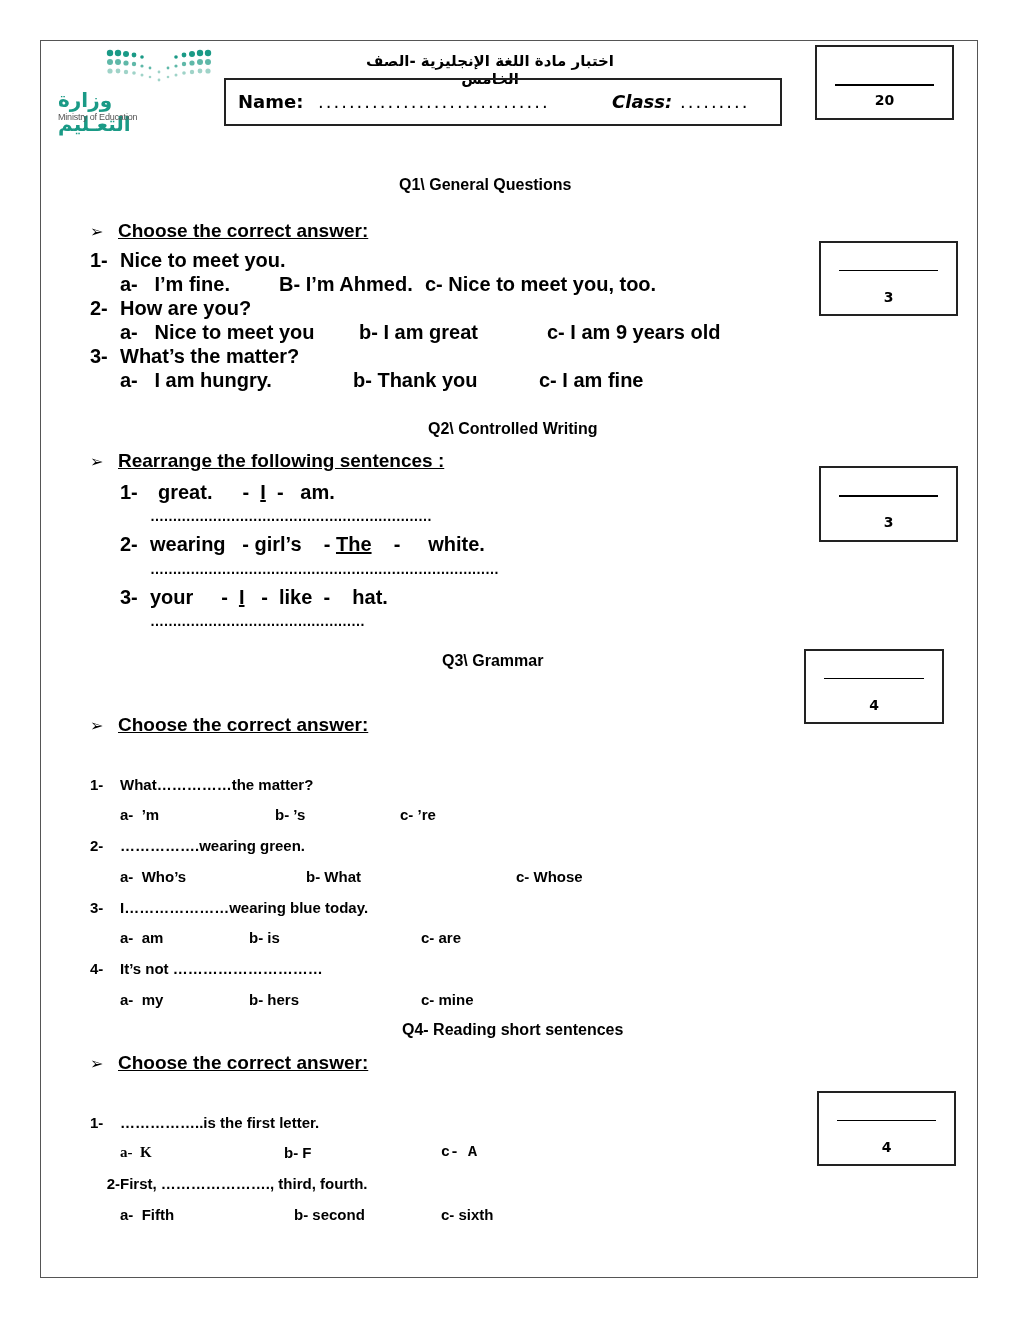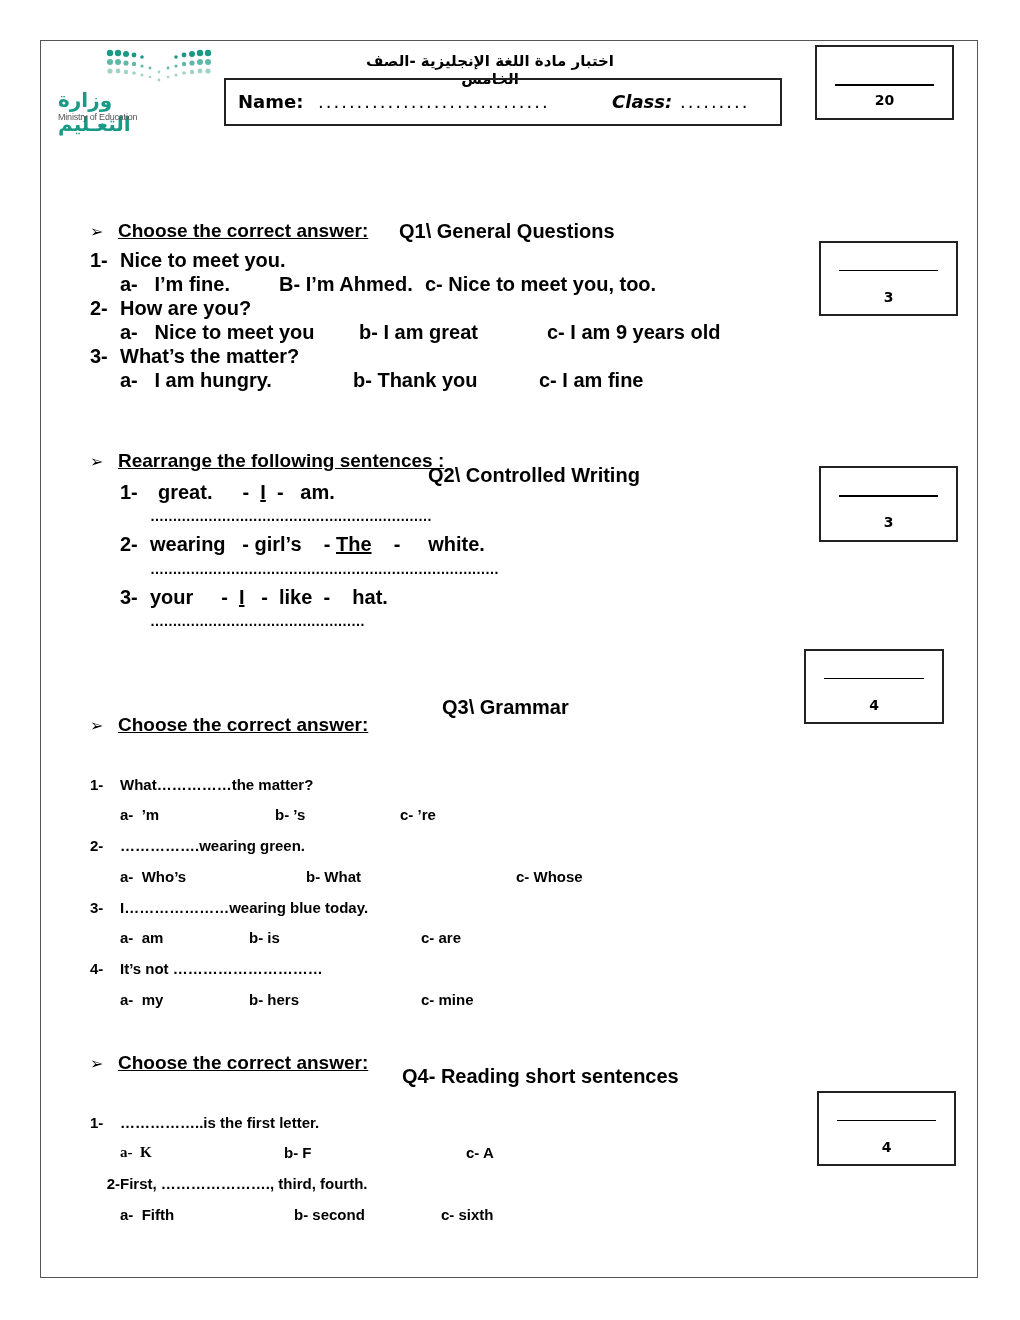--- a/index.html
+++ b/index.html
@@ -16,21 +16,21 @@
   .name-box { position:absolute; left:224px; top:78px; width:558px; height:48px; border:2px solid #222; box-sizing:border-box; }
   .name-label { position:absolute; left:12px; top:11px; font-size:18px; font-weight:bold; font-family:"DejaVu Sans", sans-serif; }
   .name-dots { position:absolute; left:92px; top:11px; font-size:18px; letter-spacing:2px; font-family:"DejaVu Sans", sans-serif; }
   .class-label { position:absolute; left:386px; top:11px; font-size:18px; font-weight:bold; font-style:italic; font-family:"DejaVu Sans", sans-serif; }
   .class-dots { position:absolute; left:454px; top:11px; font-size:18px; letter-spacing:2px; font-family:"DejaVu Sans", sans-serif; }
 
   .score { position:absolute; border:2px solid #222; box-sizing:border-box; background:#fff; }
   .score .line { position:absolute; left:18px; right:18px; height:0; border-top:1px solid #000; }
   .score .val { position:absolute; left:0; right:0; text-align:center; font-size:14px; font-weight:bold; font-family:"DejaVu Sans", sans-serif; }
 
-  .sec-title { position:absolute; font-size:20px; font-weight:bold; font-family:"Liberation Sans", sans-serif;margin-top:44px; }
+  .sec-title { position:absolute; font-size:16px; font-weight:bold; font-family:"Liberation Sans", sans-serif; }
   .instr { position:absolute; font-size:19px; font-weight:bold; }
   .instr .arrow { display:inline-block; width:28px; font-family:"DejaVu Sans", sans-serif; font-size:16px; }
   .instr .txt { text-decoration:underline; }
   .s-row { position:absolute; font-size:20px; font-weight:bold; }
   .l-row { position:absolute; font-size:15px; font-weight:bold; }
   .num { display:inline-block; }
   .u { text-decoration:underline; }
   .dots-line { position:absolute; font-size:14px; font-weight:bold; letter-spacing:-0.6px; }
 </style>
 </head>
@@ -177,18 +177,18 @@
   <span class="arrow">➢</span><span class="txt">Choose the correct answer:</span>
 </div>
 <div class="score" style="left:817px; top:1091px; width:139px; height:75px;">
   <div class="line" style="top:27px;"></div>
   <div class="val" style="top:46px;">4</div>
 </div>
 
 <div class="l-row" style="left:90px; top:1114px;"><span class="num" style="width:30px">1-</span><span>……………..is the first letter.</span></div>
 <div class="l-row" style="left:120px; top:1144px; white-space:pre;font-family:Liberation Serif, serif;">a-  K</div>
 <div class="l-row" style="left:284px; top:1144px;">b- F</div>
-<div class="l-row" style="left:466px; top:1144px;">c- A</div>
+<div class="l-row" style="left:441px; top:1144px;font-family:Liberation Mono, monospace;">c- A</div>
 
 <div class="l-row" style="left:90px; top:1175px;text-align:right;"><span class="num" style="width:30px">2-</span><span>First, …………………., third, fourth.</span></div>
 <div class="l-row" style="left:120px; top:1206px; white-space:pre;">a-  Fifth</div>
 <div class="l-row" style="left:294px; top:1206px;">b- second</div>
 <div class="l-row" style="left:441px; top:1206px;">c- sixth</div>
 
 </body></html>

